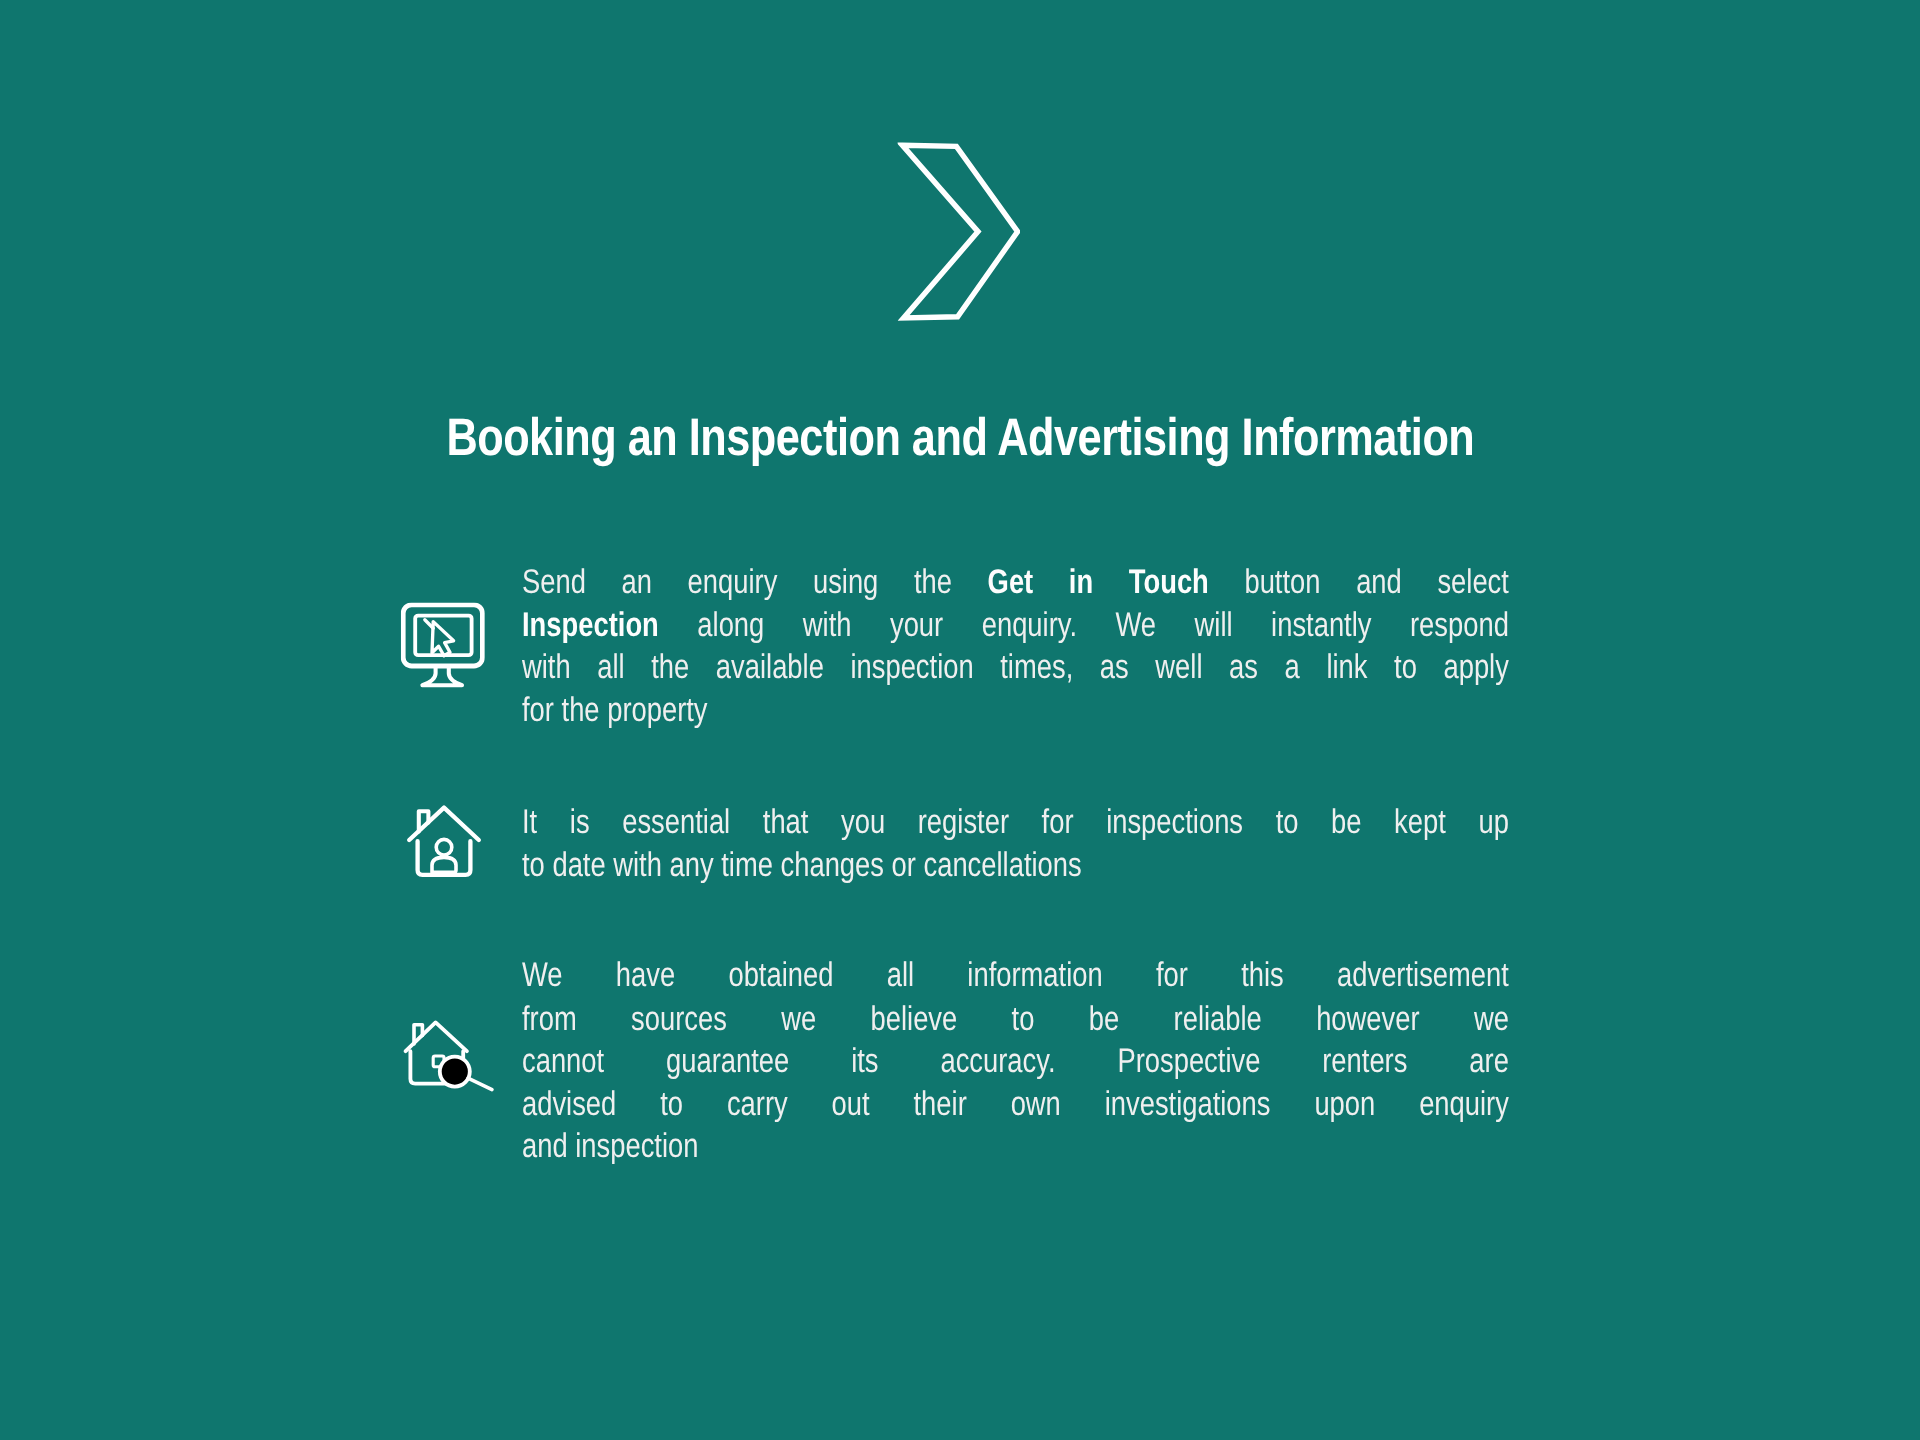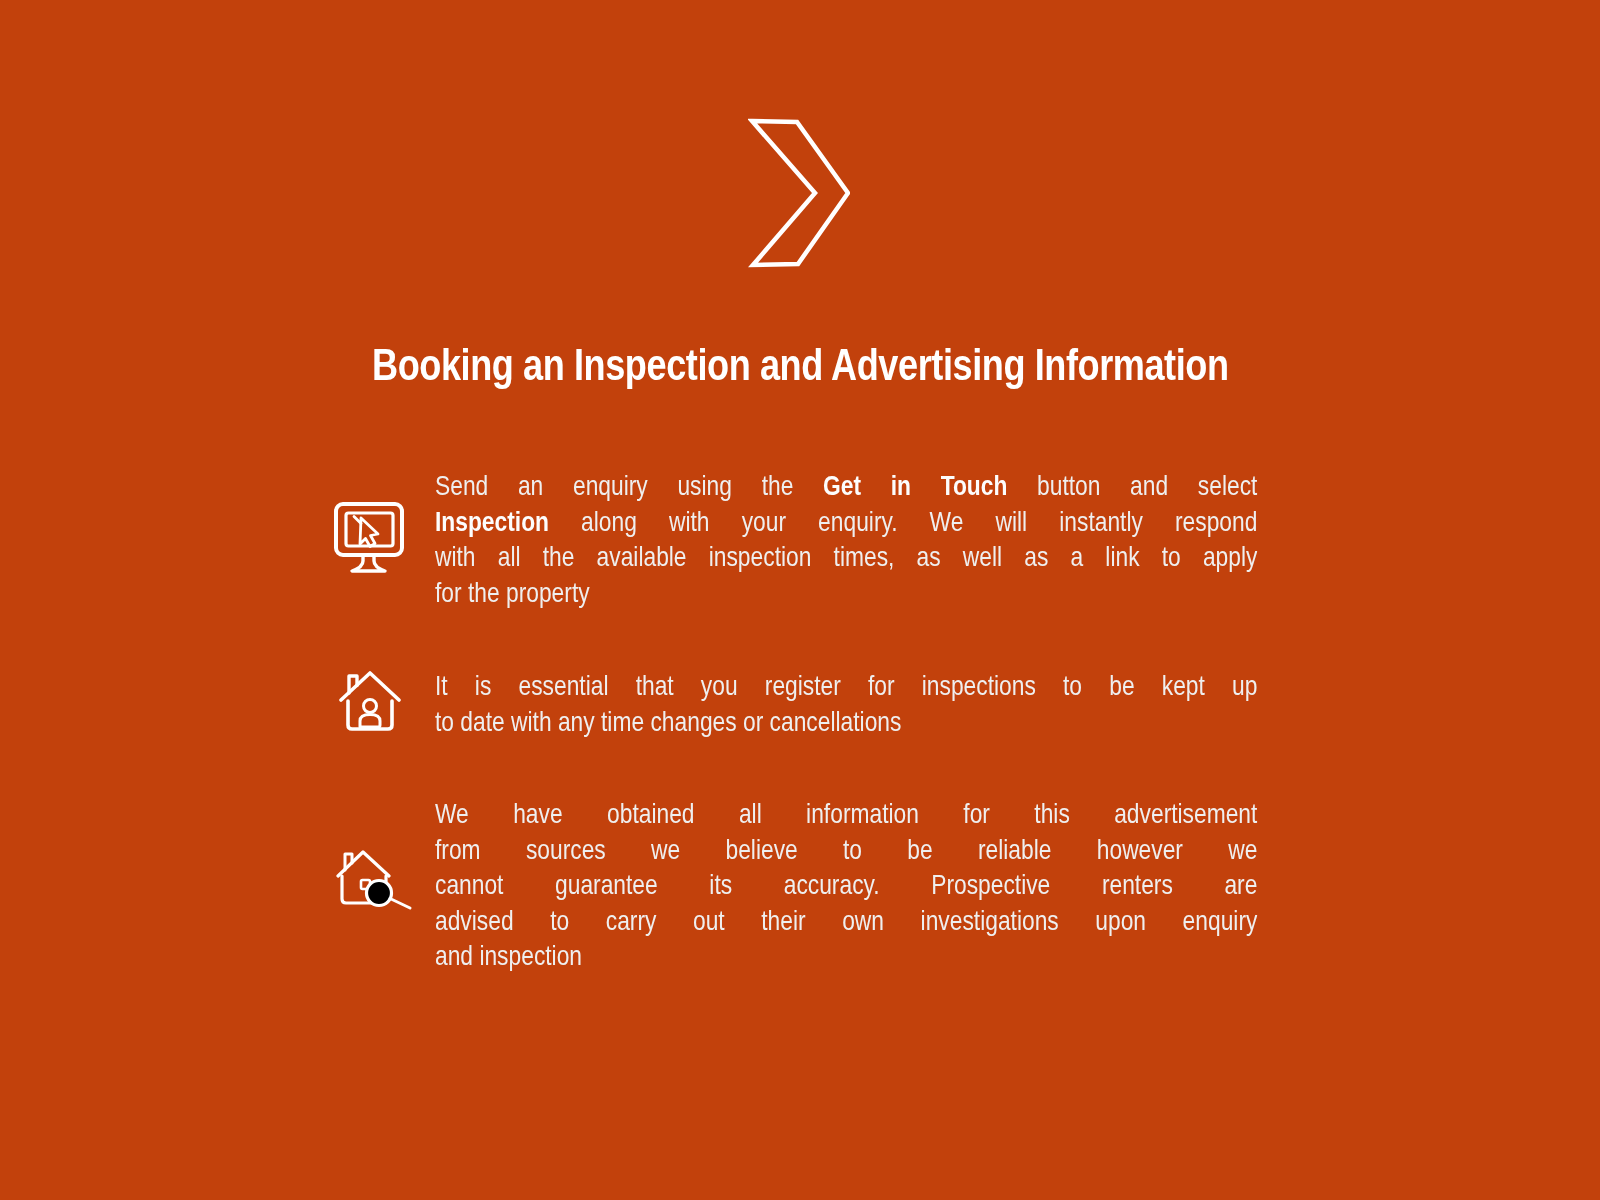--- a/index.html
+++ b/index.html
@@ -1,18 +1,18 @@
 <!DOCTYPE html>
 <html><head>
 <meta charset="utf-8">
 <style>
   html,body { margin:0; padding:0; background:#000; }
   .stage {
     position:relative; width:1600px; height:1200px;
-    background:#c2410c; overflow:hidden;
+    background:#0f766e; overflow:hidden;
     font-family:"Liberation Sans","DejaVu Sans",sans-serif;
   }
   .chevron { position:absolute; left:748px; top:117px; }
   .title {
     position:absolute; left:0; top:343px; width:1600px;
     text-align:center; color:#ffffff; font-weight:bold;
     font-size:44px; line-height:44px; letter-spacing:-0.5px;
   }
   .title .sx { display:inline-block; transform:scaleX(0.82); transform-origin:center top; white-space:nowrap; }
   .bullet-text {

